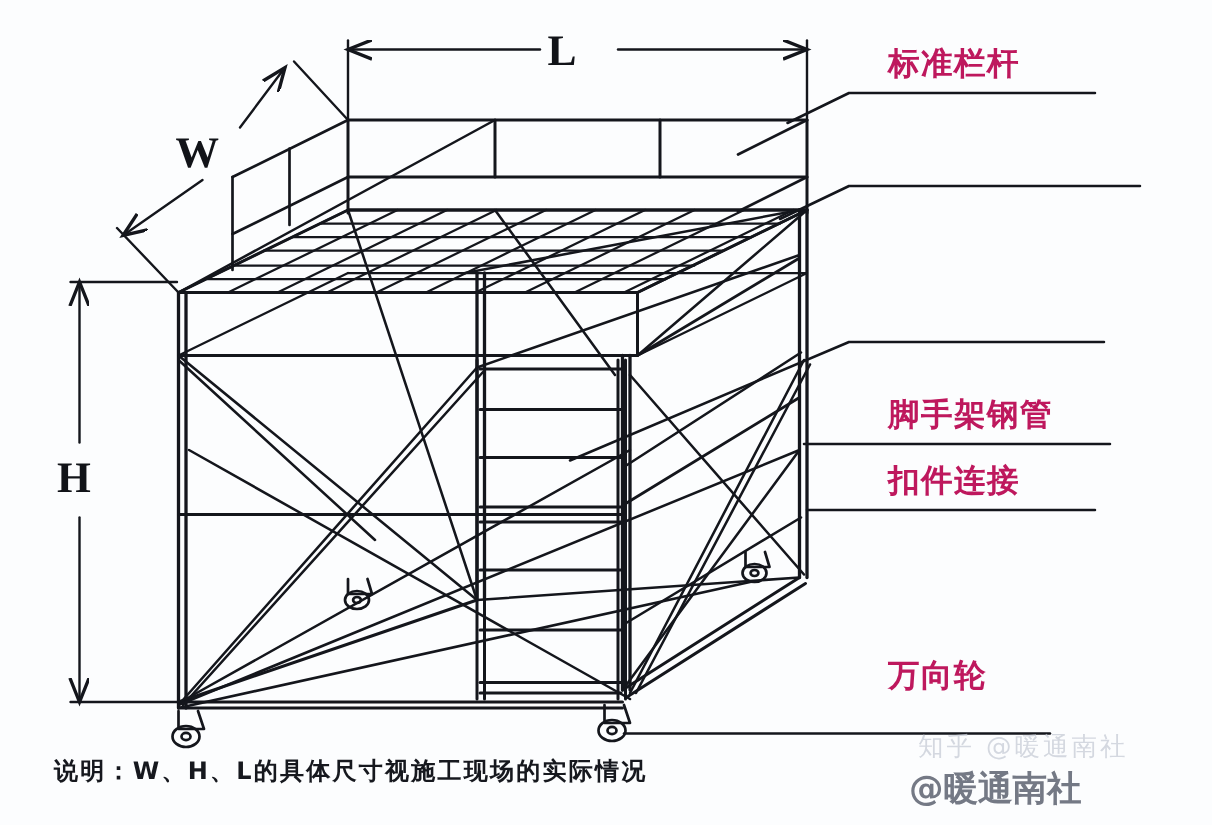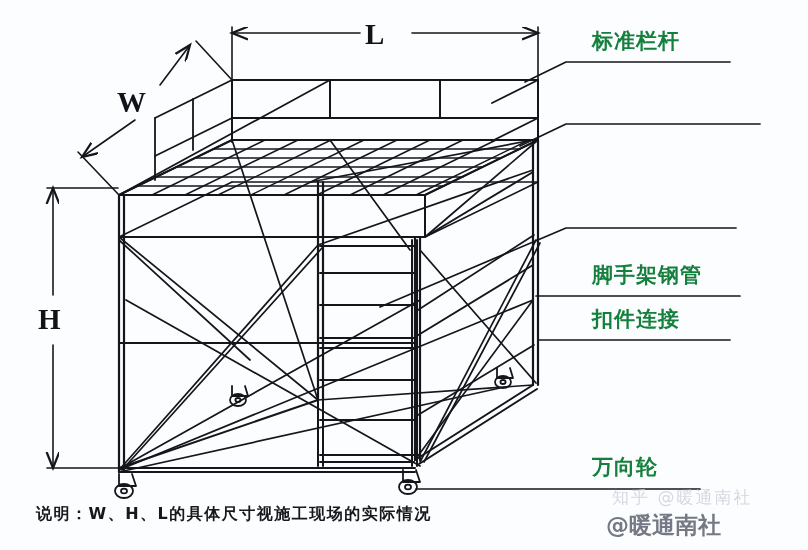--- a/index.html
+++ b/index.html
@@ -16,22 +16,22 @@
     font-family: "Liberation Sans", "DejaVu Sans", sans-serif;
   }
   #drawing {
     position: absolute;
     left: 0; top: 0;
     width: 808px;
     height: 550px;
   }
   .lbl {
     position: absolute;
-    color: #15803d;
-    font-family: Liberation Mono, monospace;
+    color: #be185d;
+    font-family: Liberation Sans, sans-serif;
     font-weight: 700;
     white-space: nowrap;
     letter-spacing: 1px;
   }
   .callout-label {
     font-size: 21px;
     line-height: 21px;
   }
   .dim-label {
     font-family: "Liberation Serif", "DejaVu Serif", serif;
@@ -279,20 +279,20 @@
     </g>
   </svg>
 
   <div class="lbl dim-label" style="left:365px; top:20px;">L</div>
   <div class="lbl dim-label" style="left:117px; top:88px;">W</div>
   <div class="lbl dim-label" style="left:38px; top:305px;">H</div>
 
   <div class="lbl callout-label" style="left:592px; top:32px;">标准栏杆</div>
   <div class="lbl callout-label" style="left:592px; top:310px;">扣件连接</div>
   <div class="lbl callout-label" style="left:592px; top:266px;">脚手架钢管</div>
-  <div class="lbl callout-label" style="left:592px; top:458px;">万向轮</div>
+  <div class="lbl callout-label" style="left:592px; top:440px;">万向轮</div>
 
   <div class="caption">说明：W、H、L的具体尺寸视施工现场的实际情况</div>
 
   <div class="watermark wm-ghost">知乎 @暖通南社</div>
   <div class="watermark wm-main">@暖通南社</div>
 
 </div>
 
 </body></html>

